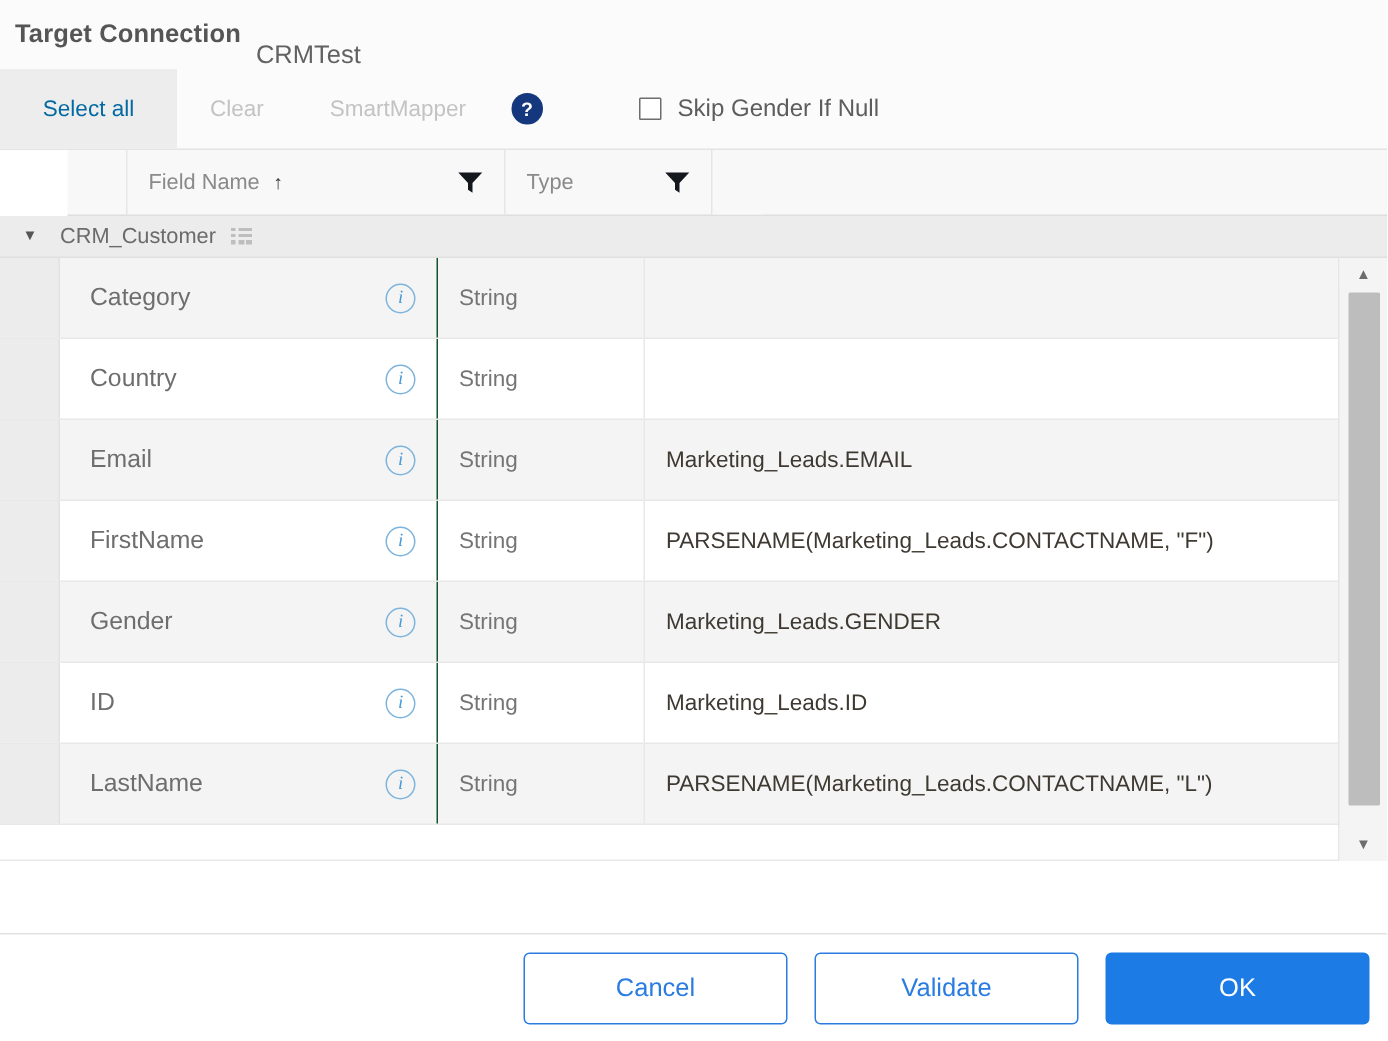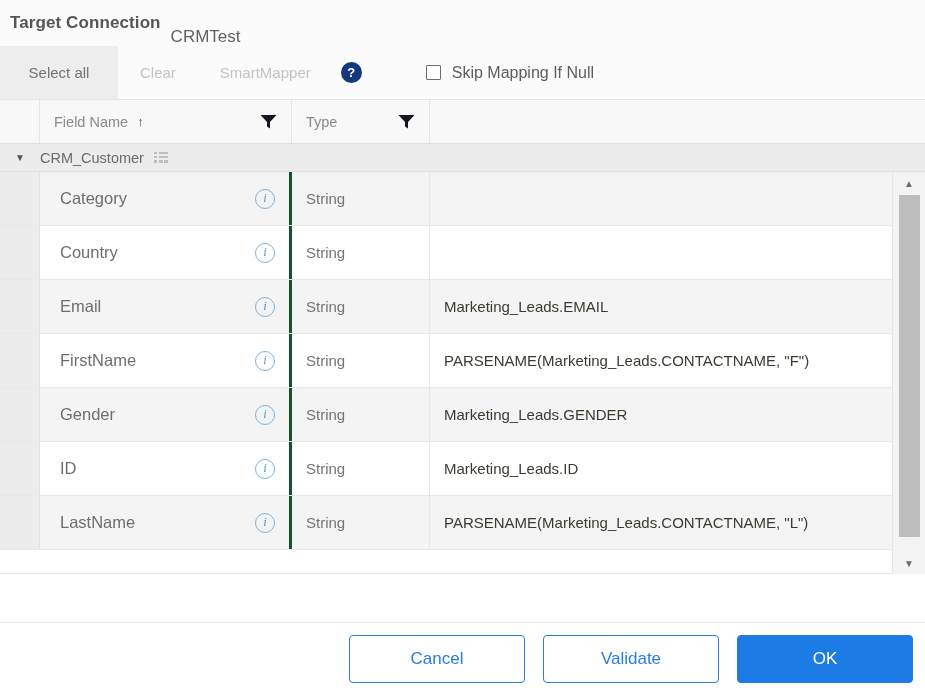--- a/index.html
+++ b/index.html
@@ -40,21 +40,21 @@
     border-bottom: 1px solid #e4e4e4;
     position: relative;
   }
   .tb-btn {
     display: flex; align-items: center; justify-content: center;
     font-size: 15px;
     padding: 0 22px;
     cursor: pointer;
     user-select: none;
   }
-  .tb-btn.active { background: #ededed; color: #737373; min-width: 118px; }
+  .tb-btn.active { background: #ededed; color: #0369a1; min-width: 118px; }
   .tb-btn.disabled { color: #c3c3c3; cursor: default; }
   .help-wrap { display: flex; align-items: center; padding: 0 8px; }
   .help-icon {
     width: 21px; height: 21px; border-radius: 50%;
     background: #14377d; color: #ffffff;
     font-size: 13px; font-weight: bold;
     display: flex; align-items: center; justify-content: center;
     cursor: pointer;
   }
   .skip-wrap {
@@ -67,20 +67,21 @@
     border-radius: 1px; cursor: pointer; flex: 0 0 15px;
   }
   .skip-label { font-size: 16px; color: #5d5d5d; }
 
   
   .grid-head {
     height: 44px; flex: 0 0 44px;
     display: flex; align-items: stretch;
     background: #f8f8f8;
     border-bottom: 1px solid #dedede;
+    margin-left: 45px;
   }
   .gh-indent { width: 40px; flex: 0 0 40px; border-right: 1px solid #e6e6e6; }
   .gh-cell {
     display: flex; align-items: center;
     border-right: 1px solid #e6e6e6;
     padding: 0 14px;
     position: relative;
   }
   .gh-field { width: 252px; flex: 0 0 252px; }
   .gh-type  { width: 138px; flex: 0 0 138px; }
@@ -126,21 +127,21 @@
     height: 54px; flex: 0 0 54px;
     display: flex; align-items: stretch;
     border-bottom: 1px solid #e8e8e8;
   }
   .row.odd  { background: #f4f4f4; }
   .row.even { background: #ffffff; }
   .r-indent { width: 40px; flex: 0 0 40px; background:#ececec; border-right:1px solid #e2e2e2; }
   .r-field {
     width: 252px; flex: 0 0 252px;
     display:flex; align-items:center; padding: 0 14px 0 20px;
-    border-right: 3px solid #14532d;
+    border-right: 1px solid #14532d;
   }
   .r-field-name { font-size: 16.5px; color: #6e6e6e; }
   .info-icon {
     margin-left: auto;
     width: 20px; height: 20px; border-radius: 50%;
     border: 1.4px solid #7db4dd; color:#4a9ad4;
     font-size: 12.5px; font-style: italic; font-family: "Liberation Serif", serif;
     display:flex; align-items:center; justify-content:center;
     cursor: pointer; flex: 0 0 20px;
   }
@@ -204,21 +205,21 @@
 
   <div class="toolbar">
     <div class="tb-btn active">Select all</div>
     <div class="tb-btn disabled">Clear</div>
     <div class="tb-btn disabled">SmartMapper</div>
     <div class="help-wrap">
       <div class="help-icon">?</div>
     </div>
     <div class="skip-wrap">
       <div class="chk"></div>
-      <span class="skip-label">Skip Mapping If Null</span>
+      <span class="skip-label">Skip Gender If Null</span>
     </div>
   </div>
 
   <div class="grid-head">
     <div class="gh-indent"></div>
 
     <div class="gh-cell gh-field">
       <span class="gh-label">Field Name</span>
       <span class="sort-arrow">↑</span>
       <span class="funnel">

